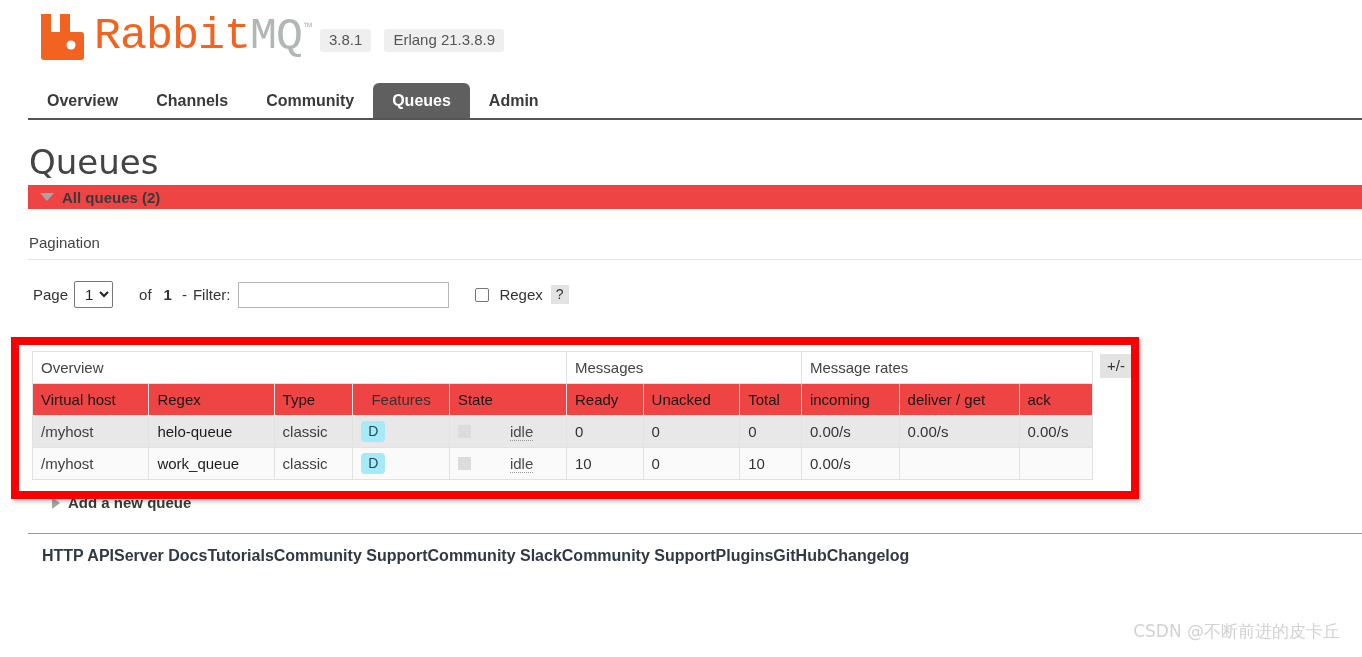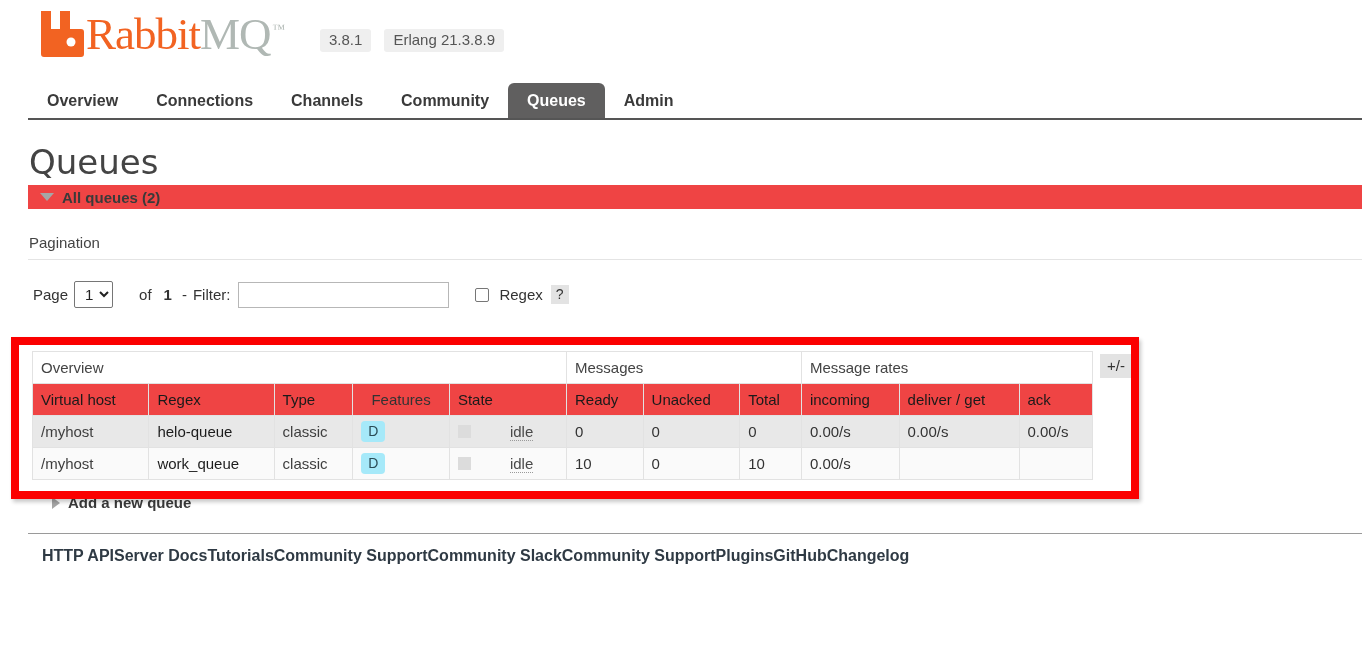--- a/index.html
+++ b/index.html
@@ -26,22 +26,22 @@
     position: absolute;
     left: 38px; top: 6px;
     display: flex;
     align-items: flex-end;
   }
   .logo-mark { width: 46px; height: 48px; display: block; }
   .logo-text {
     font-size: 45px;
     line-height: 46px;
     letter-spacing: -1px;
-    margin-left: 2px;
-    font-family: Liberation Serif, serif;
+    margin-left: 10px;
+    font-family: Liberation Mono, monospace;
     font-weight: 400;
   }
   .logo-rabbit { color: #f26322; }
   .logo-mq { color: #b0b8b4; }
   .logo-tm {
     font-size: 13px;
     color: #b0b8b4;
     margin-left: 2px;
     vertical-align: super;
   }
@@ -341,21 +341,20 @@
       <span class="logo-text"><span class="logo-rabbit">Rabbit</span><span class="logo-mq">MQ</span><span class="logo-tm">™</span></span>
     </div>
     <div class="version-badges">
       <span class="badge">3.8.1</span>
       <span class="badge">Erlang 21.3.8.9</span>
     </div>
   </div>
 
   <div class="nav">
     <div class="tab">Overview</div>
-    <div class="tab">Connections</div>
     <div class="tab">Channels</div>
     <div class="tab">Community</div>
     <div class="tab active">Queues</div>
     <div class="tab">Admin</div>
   </div>
   <div class="nav-underline"></div>
 
   <div class="page-title">Queues</div>
 
   <div class="section-bar">
@@ -465,14 +464,15 @@
     <a>Server Docs</a>
     <a>Tutorials</a>
     <a>Community Support</a>
     <a>Community Slack</a>
     <a>Community Support</a>
     <a>Plugins</a>
     <a>GitHub</a>
     <a>Changelog</a>
   </div>
 
+  <div class="watermark">CSDN @不断前进的皮卡丘</div>
 
 </div>
 
 </body></html>

